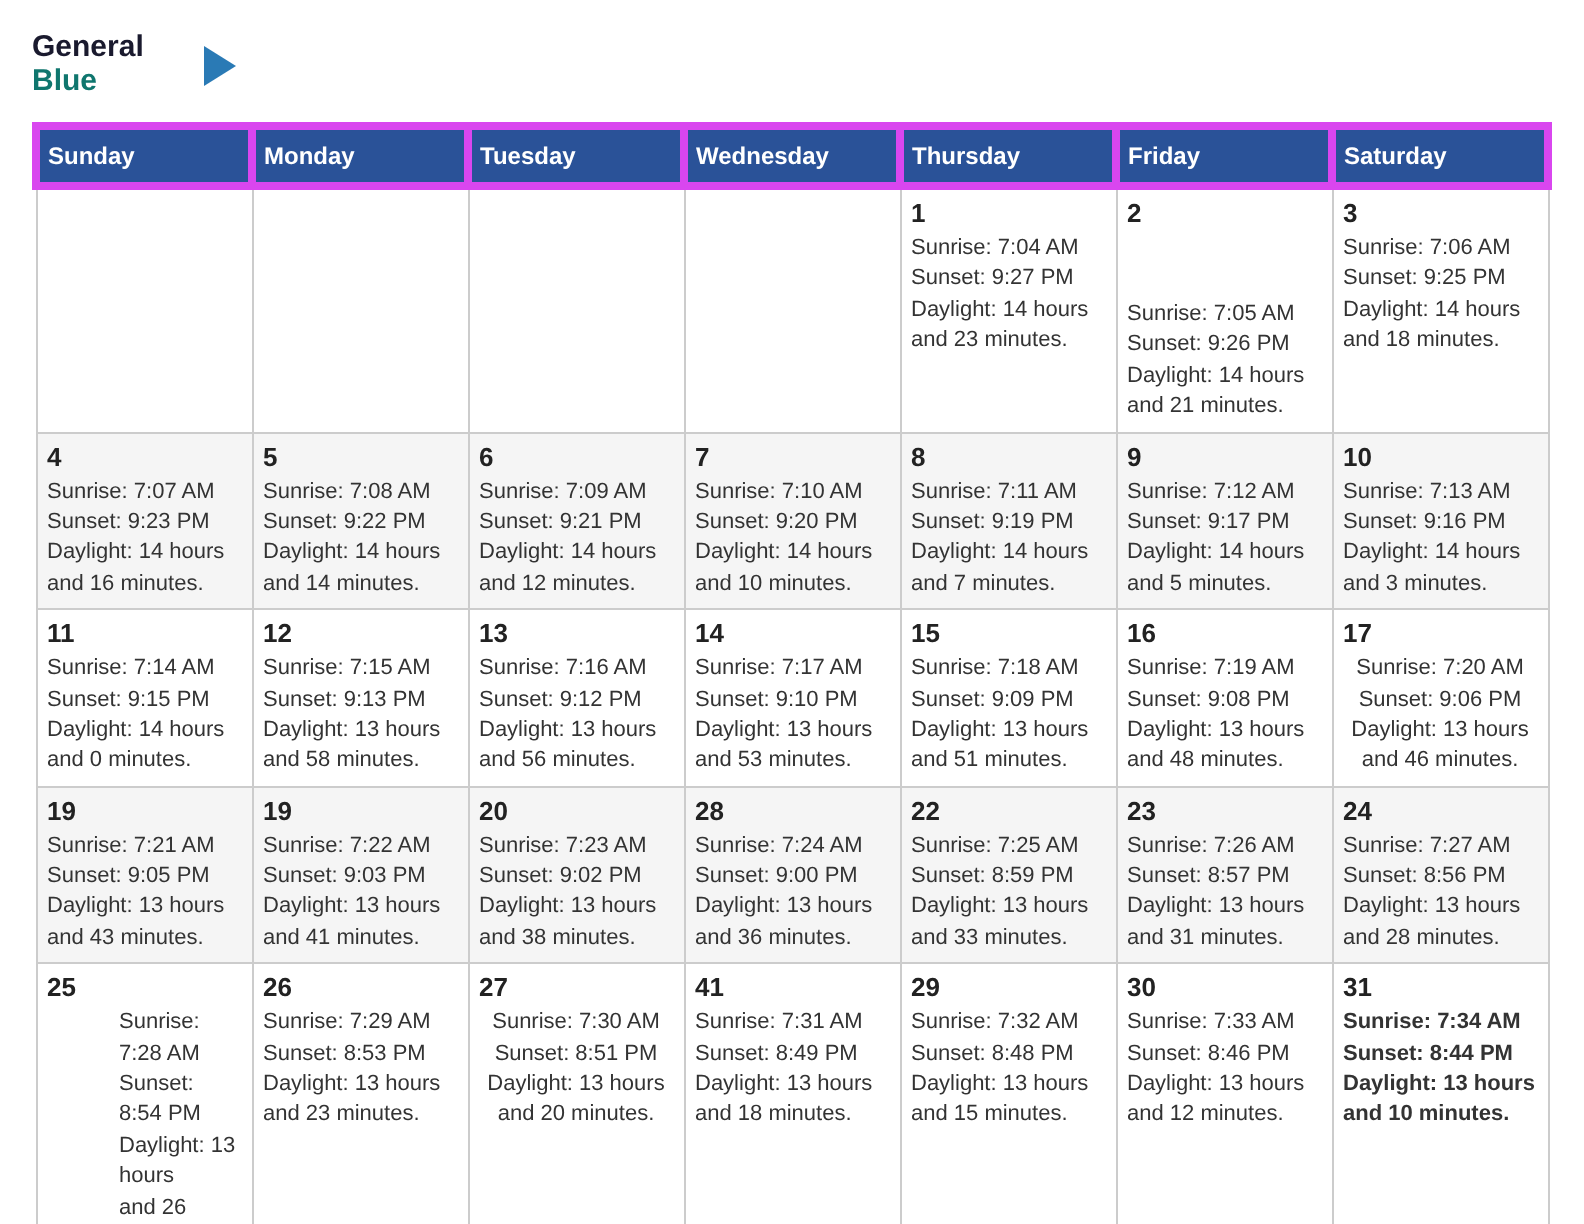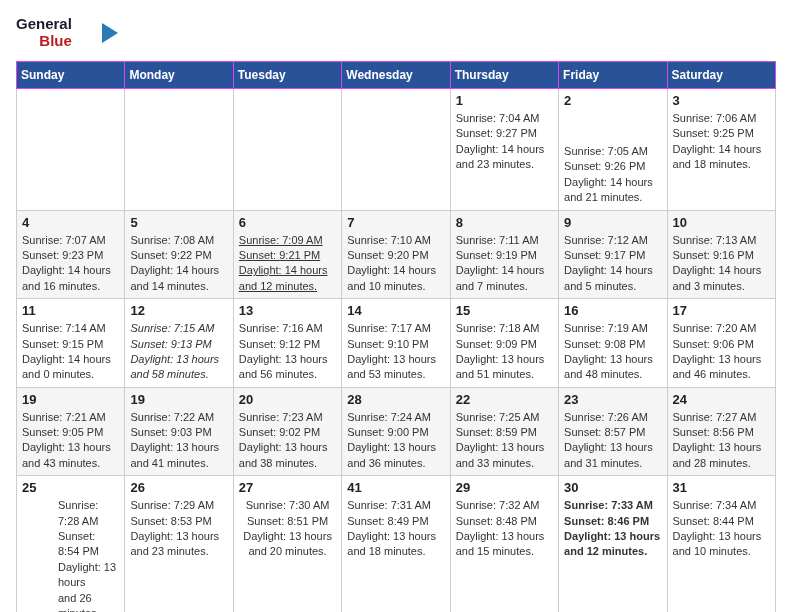--- a/index.html
+++ b/index.html
@@ -13,21 +13,20 @@
     .header {
       display: flex;
       justify-content: space-between;
       align-items: flex-start;
       margin-bottom: 12px;
     }
     .logo {
       display: flex;
       align-items: center;
       gap: 20px;
-      text-align: right;
     }
     .title-block {
       text-align: right;
     }
     .month-year {
       font-size: 32px;
       font-weight: bold;
       color: #222;
     }
     .location {
@@ -39,21 +38,21 @@
       border-collapse: collapse;
       font-size: 11px;
     }
     .calendar th {
       background: #2a5298;
       color: #fff;
       padding: 6px 4px;
       text-align: left;
       font-size: 12px;
       font-weight: bold;
-      border: 1px solid #d946ef;
+      border: 4px solid #d946ef;
     }
     .calendar td {
       border: 1px solid #ccc;
       padding: 4px 5px;
       vertical-align: top;
       width: 108px;
       min-height: 80px;
       background: #fff;
     }
     .calendar tr:nth-child(even) td {
@@ -74,21 +73,21 @@
       background: #fff !important;
     }
   </style>
 </head>
 <body>
 
 <div class="header">
   <div class="logo">
   <div style="line-height:1.1">
     <div style="font-size:15px;font-weight:bold;color:#1a1a2e;">General</div>
-    <div style="font-size:15px;font-weight:bold;color:#b91c1c;">Blue</div>
+    <div style="font-size:15px;font-weight:bold;color:#0f766e;">Blue</div>
   </div>
   <svg width="28" height="28" viewBox="0 0 28 28">
     <polygon points="10,4 26,14 10,24" fill="#2a7ab5"></polygon>
   </svg>
 </div>
   <div class="title-block">
     <div class="month-year"></div>
     <div class="location"></div>
   </div>
 </div>
@@ -143,21 +142,21 @@
         </td>
         <td>
           <div class="day-num">5</div>
           <div class="day-info" style="white-space: pre-line;">Sunrise: 7:08 AM
 Sunset: 9:22 PM
 Daylight: 14 hours
 and 14 minutes.</div>
         </td>
         <td>
           <div class="day-num">6</div>
-          <div class="day-info" style="white-space: pre-line; text-decoration: underline;">Sunrise: 7:09 AM
+          <div class="day-info" style="white-space: pre-line;">Sunrise: 7:09 AM
 Sunset: 9:21 PM
 Daylight: 14 hours
 and 12 minutes.</div>
         </td>
         <td>
           <div class="day-num">7</div>
           <div class="day-info" style="white-space: pre-line;">Sunrise: 7:10 AM
 Sunset: 9:20 PM
 Daylight: 14 hours
 and 10 minutes.</div>
@@ -187,21 +186,21 @@
       <tr>
         <td>
           <div class="day-num">11</div>
           <div class="day-info" style="white-space: pre-line;">Sunrise: 7:14 AM
 Sunset: 9:15 PM
 Daylight: 14 hours
 and 0 minutes.</div>
         </td>
         <td>
           <div class="day-num">12</div>
-          <div class="day-info" style="white-space: pre-line; font-style: italic;">Sunrise: 7:15 AM
+          <div class="day-info" style="white-space: pre-line;">Sunrise: 7:15 AM
 Sunset: 9:13 PM
 Daylight: 13 hours
 and 58 minutes.</div>
         </td>
         <td>
           <div class="day-num">13</div>
           <div class="day-info" style="white-space: pre-line;">Sunrise: 7:16 AM
 Sunset: 9:12 PM
 Daylight: 13 hours
 and 56 minutes.</div>
@@ -222,21 +221,21 @@
         </td>
         <td>
           <div class="day-num">16</div>
           <div class="day-info" style="white-space: pre-line;">Sunrise: 7:19 AM
 Sunset: 9:08 PM
 Daylight: 13 hours
 and 48 minutes.</div>
         </td>
         <td>
           <div class="day-num">17</div>
-          <div class="day-info" style="white-space: pre-line;">Sunrise: 7:20 AM
+          <div class="day-info" style="white-space: pre-line; text-align: center;">Sunrise: 7:20 AM
 Sunset: 9:06 PM
 Daylight: 13 hours
 and 46 minutes.</div>
         </td>
       </tr>
       <tr>
         <td>
           <div class="day-num">19</div>
           <div class="day-info" style="white-space: pre-line;">Sunrise: 7:21 AM
 Sunset: 9:05 PM
@@ -317,27 +316,27 @@
         </td>
         <td>
           <div class="day-num">29</div>
           <div class="day-info" style="white-space: pre-line;">Sunrise: 7:32 AM
 Sunset: 8:48 PM
 Daylight: 13 hours
 and 15 minutes.</div>
         </td>
         <td>
           <div class="day-num">30</div>
-          <div class="day-info" style="white-space: pre-line; font-weight: bold;">Sunrise: 7:33 AM
+          <div class="day-info" style="white-space: pre-line;">Sunrise: 7:33 AM
 Sunset: 8:46 PM
 Daylight: 13 hours
 and 12 minutes.</div>
         </td>
         <td>
           <div class="day-num">31</div>
-          <div class="day-info" style="white-space: pre-line;">Sunrise: 7:34 AM
+          <div class="day-info" style="white-space: pre-line; font-weight: bold;">Sunrise: 7:34 AM
 Sunset: 8:44 PM
 Daylight: 13 hours
 and 10 minutes.</div>
         </td>
       </tr>
     </tbody>
 </table>
 
 </body></html>

